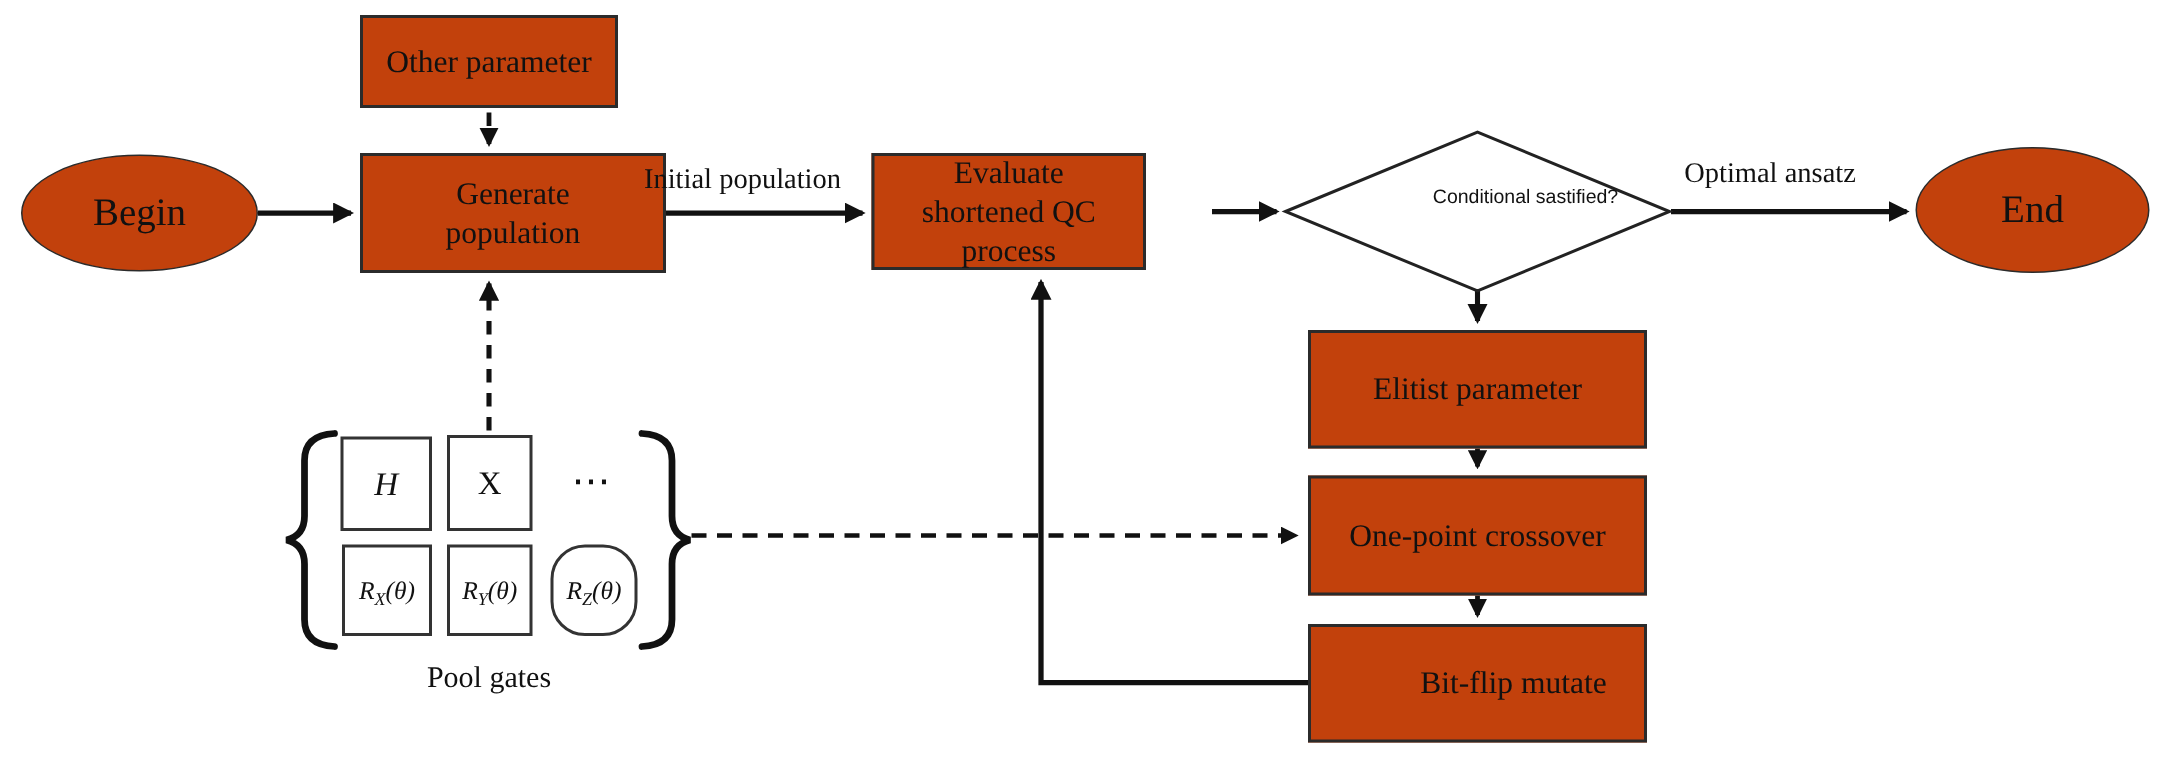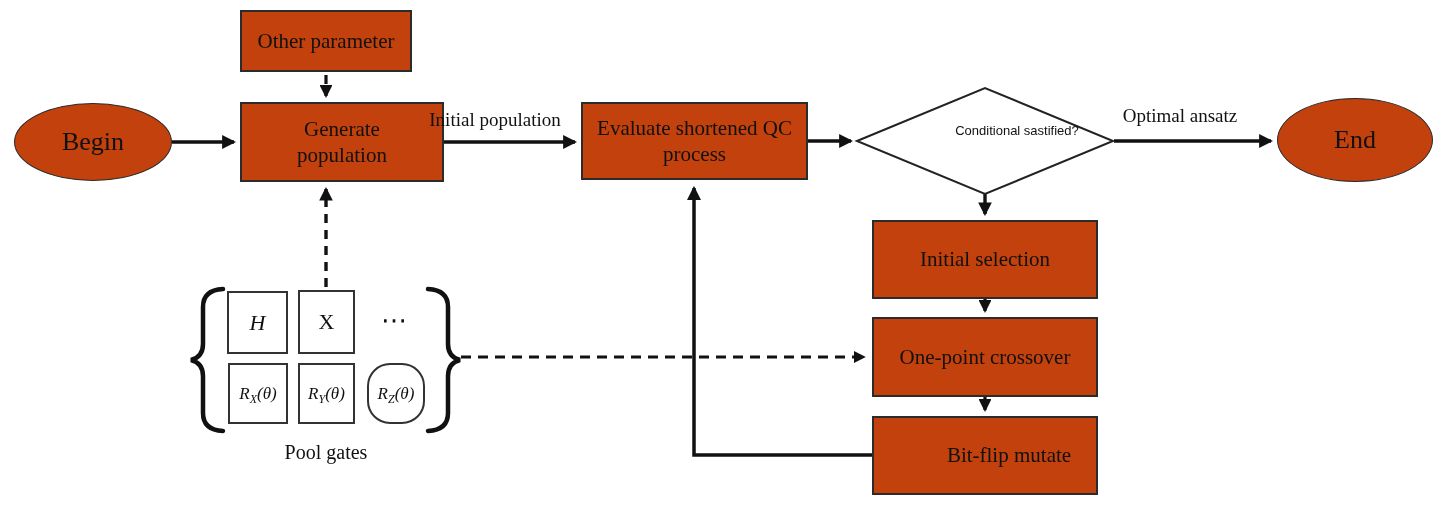--- a/index.html
+++ b/index.html
@@ -101,22 +101,22 @@
 
     <path d="M 223 289 Q 203 290 203 307 L 203 344 Q 203 357 191 360 Q 203 363 203 376 L 203 413 Q 203 430 223 431" fill="none" stroke="#111" stroke-width="4.5" stroke-linecap="round"></path>
     <path d="M 428 289 Q 448 290 448 307 L 448 344 Q 448 357 460 360 Q 448 363 448 376 L 448 413 Q 448 430 428 431" fill="none" stroke="#111" stroke-width="4.5" stroke-linecap="round"></path>
   </svg>
 
   <div class="node terminal" style="left:14px; top:103px; width:158px; height:78px;">Begin</div>
   <div class="node terminal" style="left:1277px; top:98px; width:156px; height:84px;">End</div>
 
   <div class="node" style="left:240px; top:10px; width:172px; height:62px;">Other parameter</div>
   <div class="node" style="left:240px; top:102px; width:204px; height:80px; padding:0 26px;">Generate population</div>
-  <div class="node" style="left:581px; top:102px; width:227px; height:78px; padding:0 12px;">Evaluate shortened QC process</div>
-  <div class="node" style="left:872px; top:220px; width:226px; height:79px;">Initial selection</div>
+  <div class="node" style="left:581px; top:102px; width:183px; height:78px; padding:0 12px;">Evaluate shortened QC process</div>
+  <div class="node" style="left:872px; top:220px; width:226px; height:79px;">Elitist parameter</div>
   <div class="node" style="left:872px; top:317px; width:226px; height:80px;">One-point crossover</div>
   <div class="node" style="left:872px; top:416px; width:226px; height:79px;padding-left:48px;">Bit-flip mutate</div>
 
   <div class="diamond-text" style="left:952px; top:121px; width:130px;">Conditional sastified?</div>
 
   <div class="label" style="left:424px; top:109px; width:142px;">Initial population</div>
   <div class="label" style="left:1116px; top:105px; width:128px;">Optimal ansatz</div>
 
   <div class="gate" style="left:227px; top:291px; width:61px; height:63px;">
     <span class="big italic">H</span>

